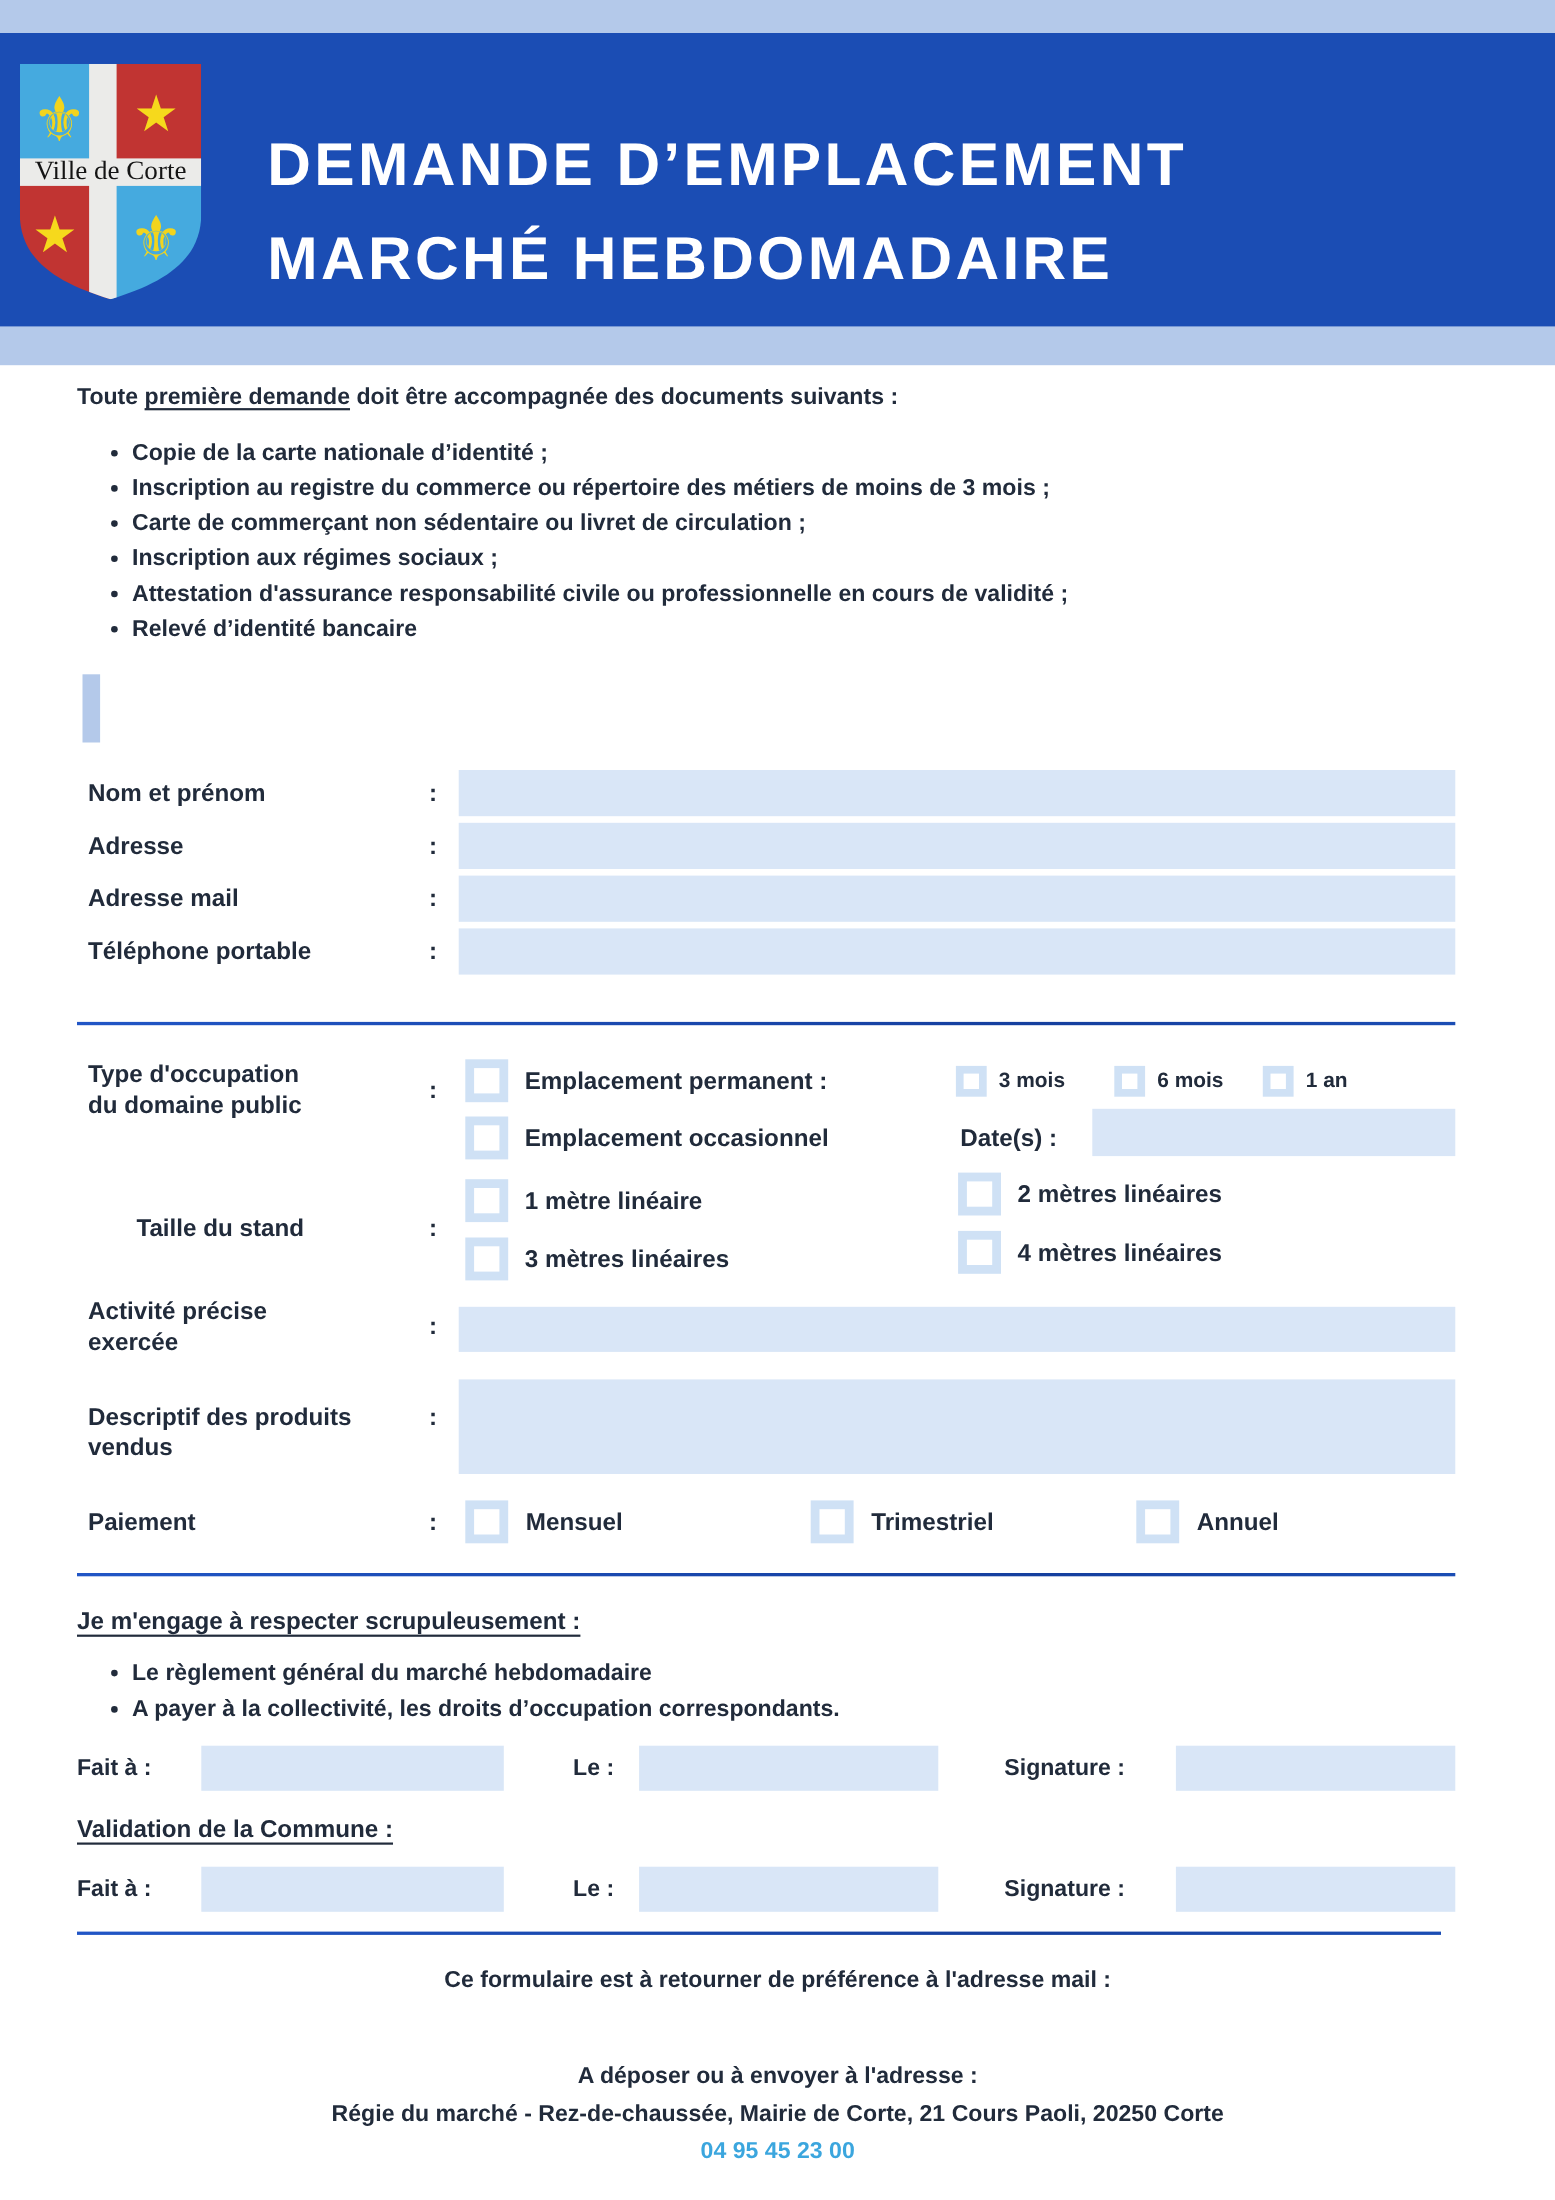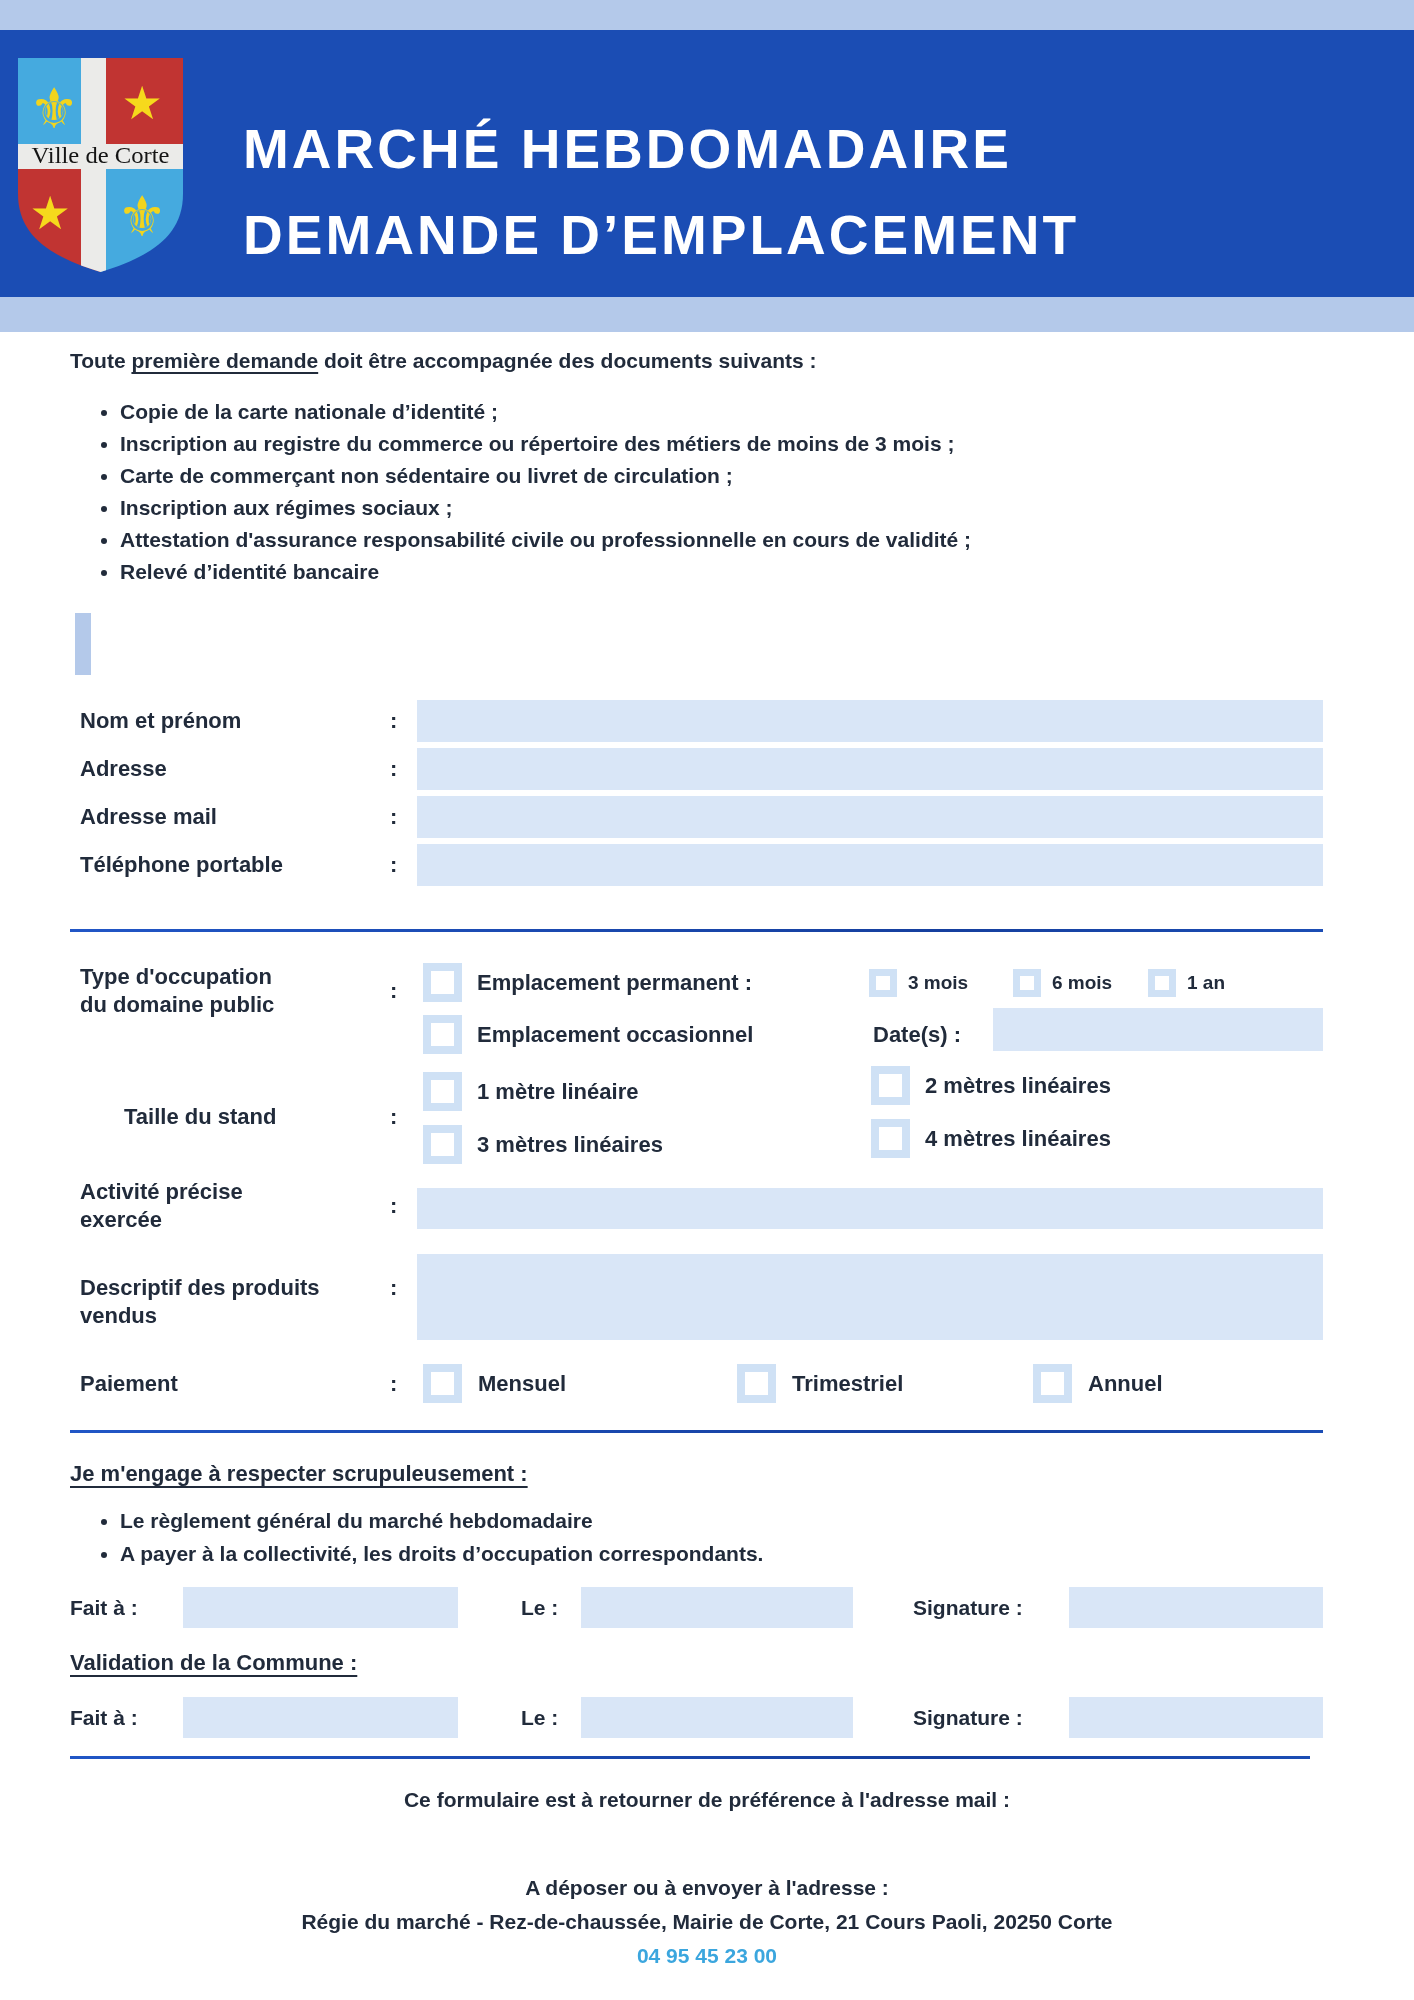--- a/index.html
+++ b/index.html
@@ -137,22 +137,22 @@
       <rect x="0" y="86" width="165" height="25" fill="#ebebe9"></rect>
       <text x="36" y="70" font-size="56" text-anchor="middle" fill="#f2d41d" font-family="DejaVu Sans, sans-serif">⚜</text>
       <text x="124" y="61" font-size="46" text-anchor="middle" fill="#f6d91c" font-family="DejaVu Sans, sans-serif">★</text>
       <text x="32" y="171" font-size="46" text-anchor="middle" fill="#f6d91c" font-family="DejaVu Sans, sans-serif">★</text>
       <text x="124" y="178" font-size="56" text-anchor="middle" fill="#f2d41d" font-family="DejaVu Sans, sans-serif">⚜</text>
       <text x="82.5" y="105" font-size="24" text-anchor="middle" fill="#141414" font-family="Liberation Serif, serif" textLength="138" lengthAdjust="spacingAndGlyphs">Ville de Corte</text>
     </g>
   </svg>
 
   <div class="title">
+    <div>DEMANDE D’EMPLACEMENT</div>
     <div>MARCHÉ HEBDOMADAIRE</div>
-    <div>DEMANDE D’EMPLACEMENT</div>
   </div>
 
   <p class="intro"><span>Toute </span><span class="em">première demande</span><span> doit être accompagnée des documents suivants :</span></p>
 
   <ul class="docs">
     <li>Copie de la carte nationale d’identité ;</li>
     <li>Inscription au registre du commerce ou répertoire des métiers de moins de 3 mois ;</li>
     <li>Carte de commerçant non sédentaire ou livret de circulation ;</li>
     <li>Inscription aux régimes sociaux ;</li>
     <li>Attestation d'assurance responsabilité civile ou professionnelle en cours de validité ;</li>

